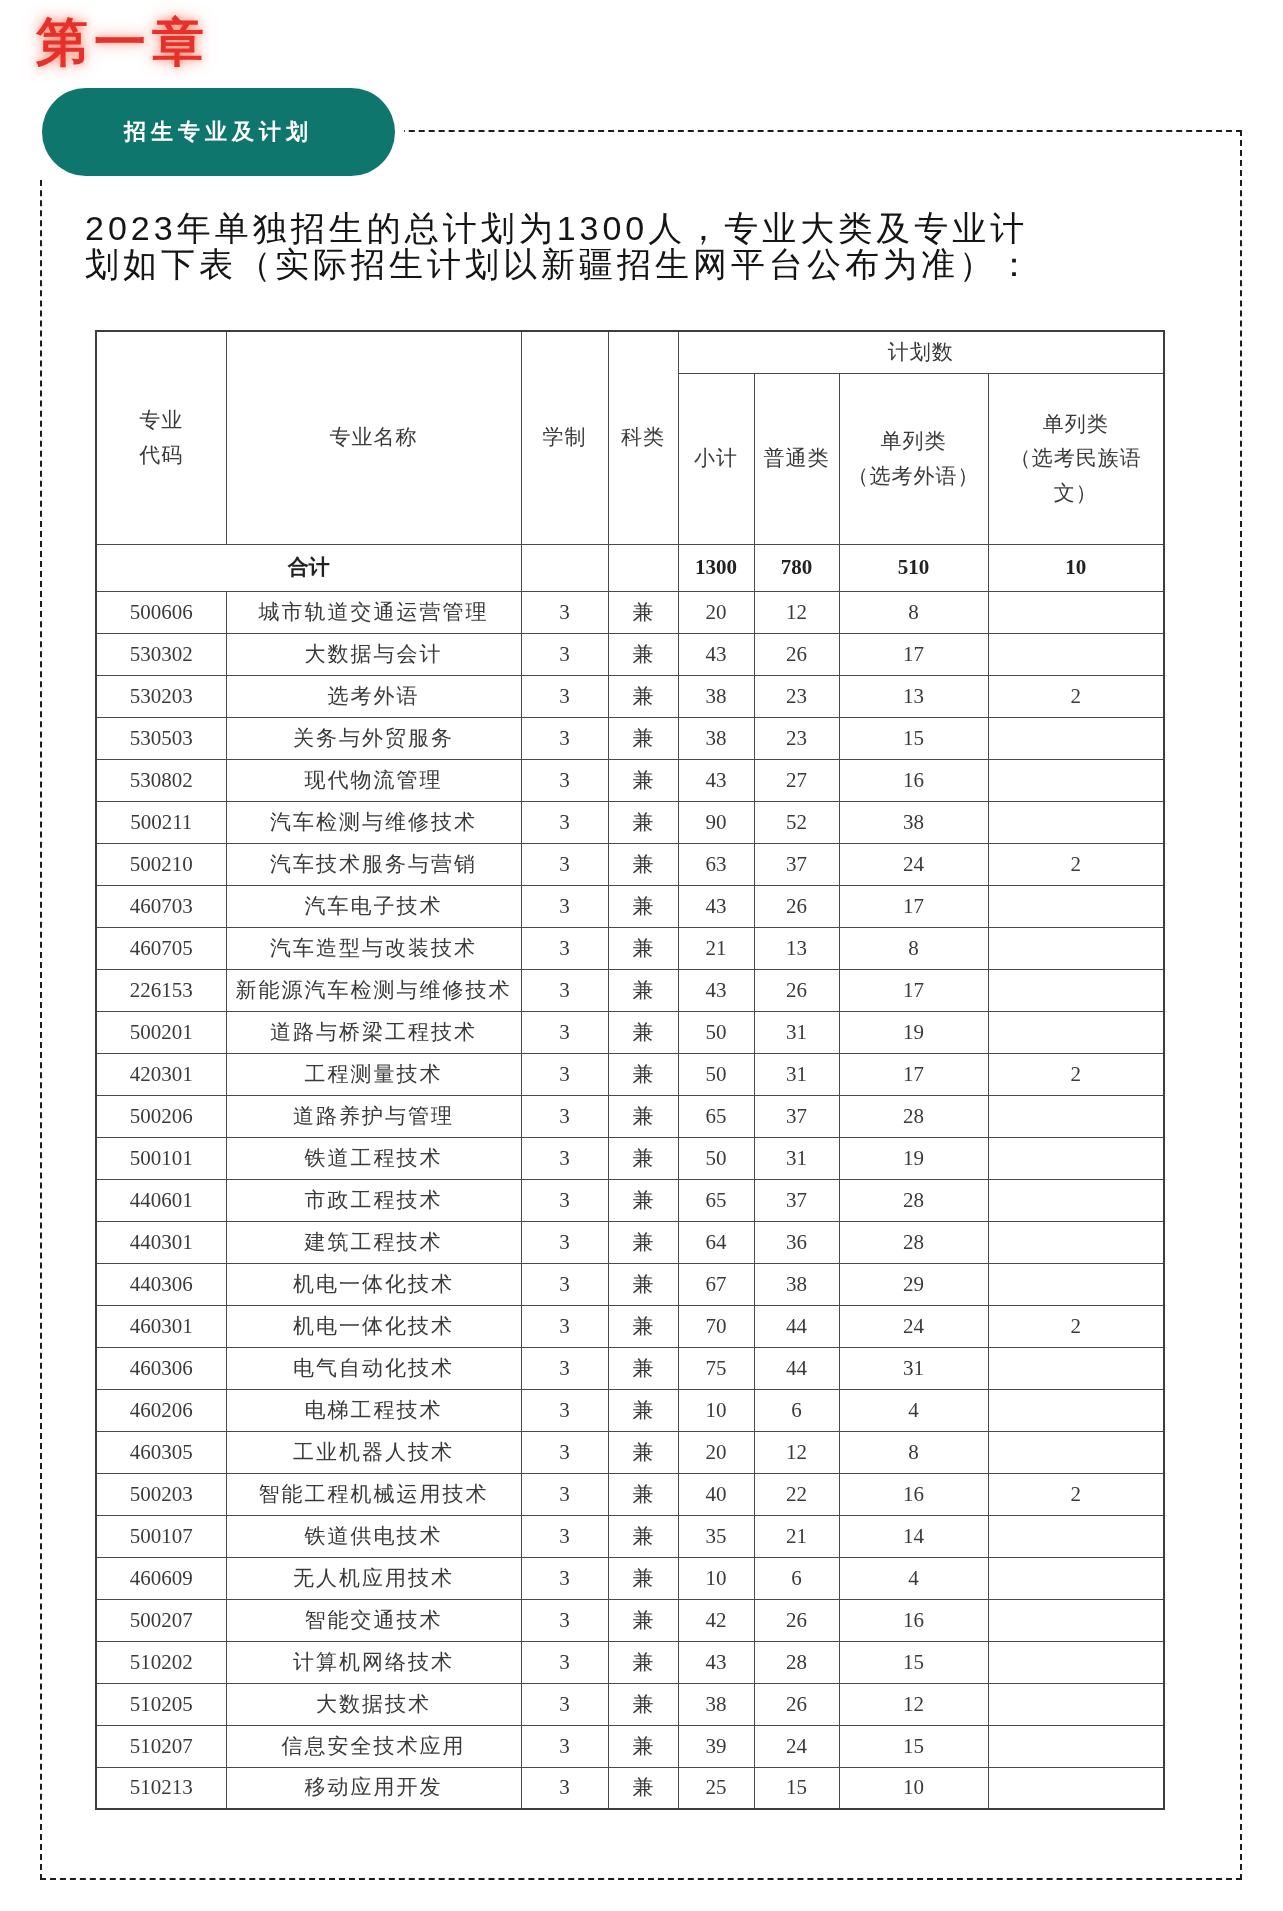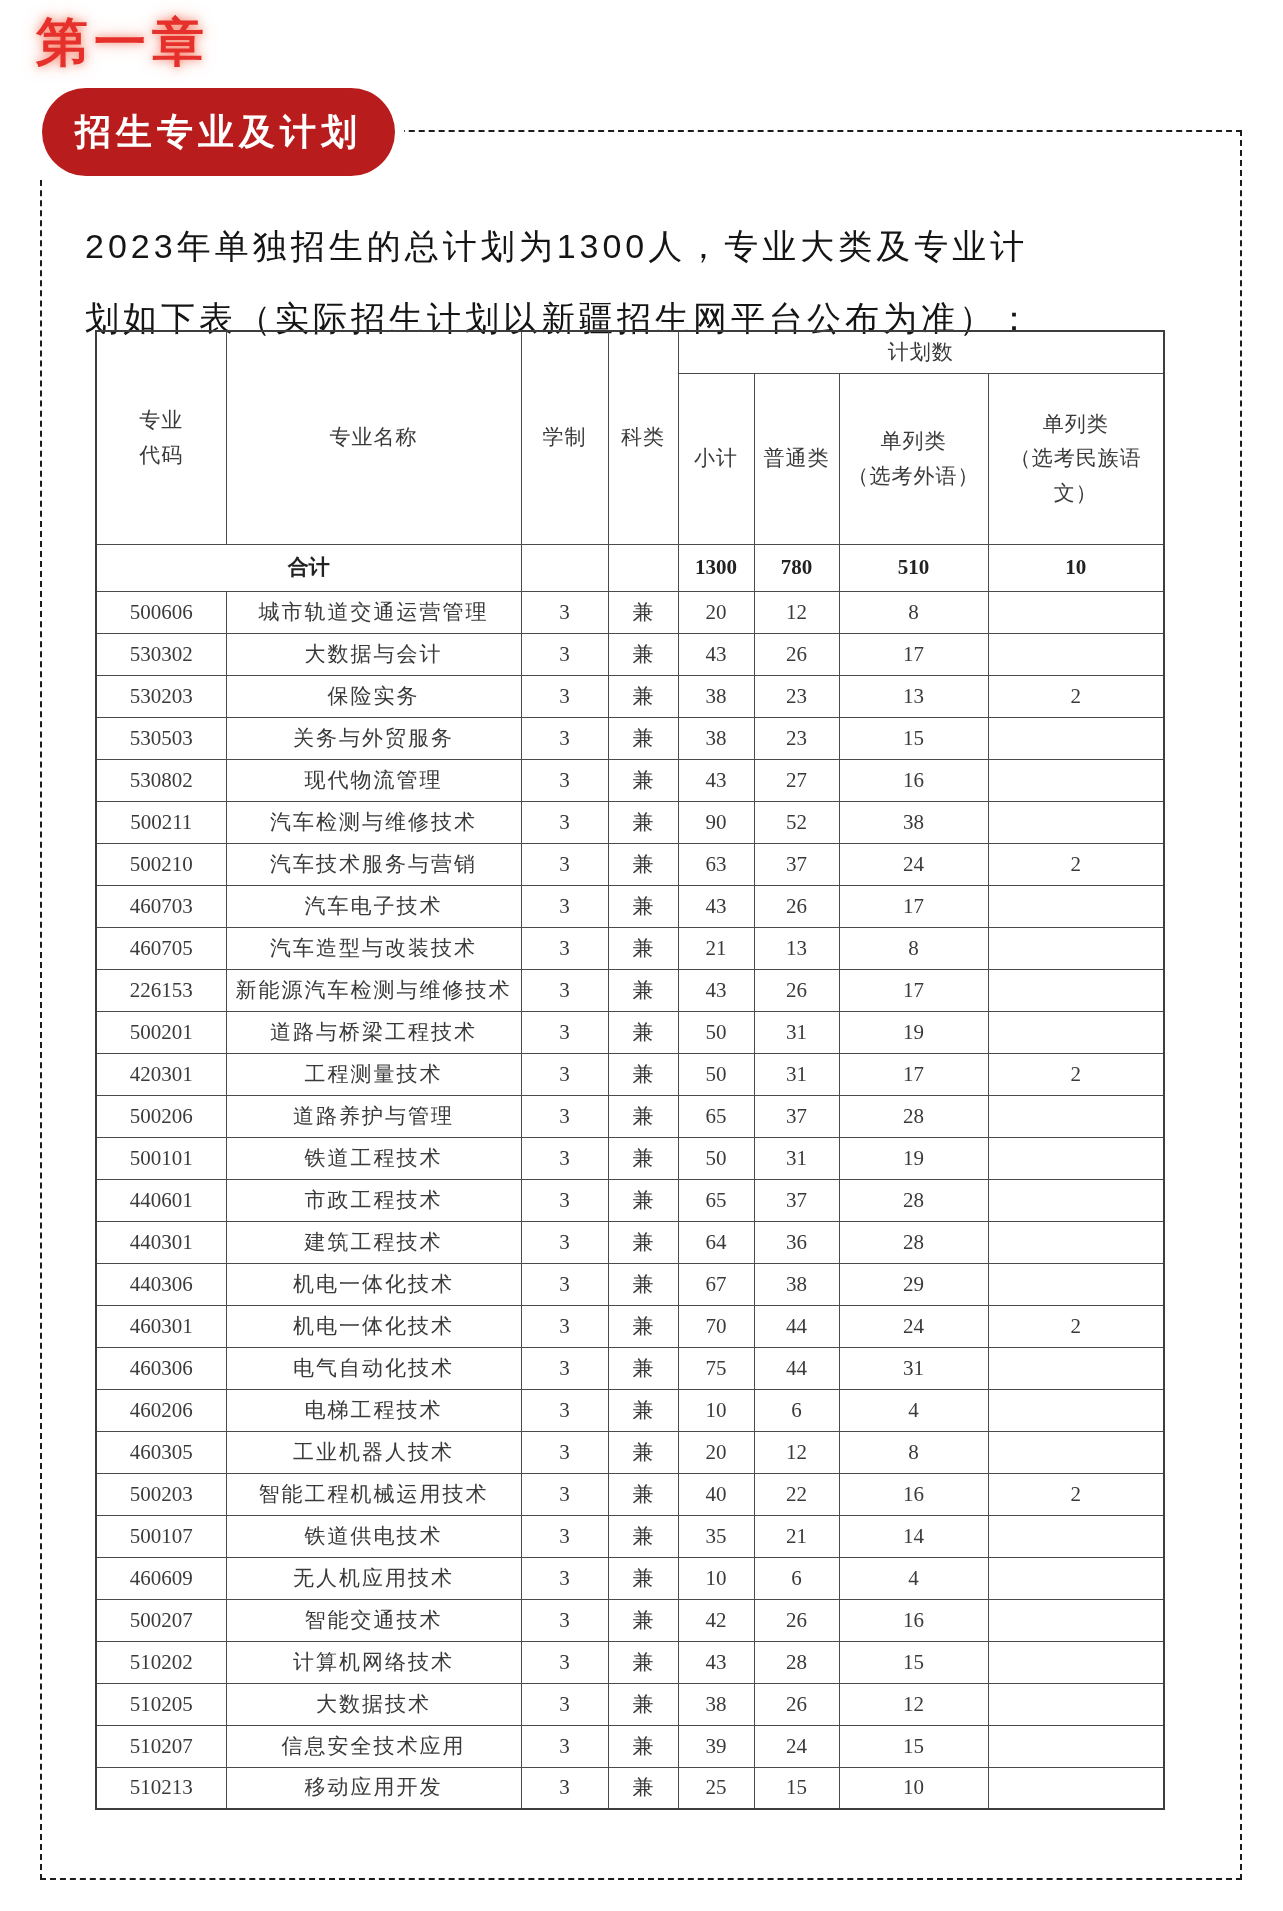--- a/index.html
+++ b/index.html
@@ -25,32 +25,32 @@
     z-index:1;
   }
   .badge-mask{
     position:absolute;left:34px;top:82px;
     width:370px;height:98px;
     background:#ffffff;z-index:2;
   }
   .badge{
     position:absolute;left:42px;top:88px;
     width:353px;height:88px;
-    background:#b91c1c;
+    background:#0f766e;
     border-radius:44px;
     color:#ffffff;
-    font-size:36px;font-weight:bold;
+    font-size:22px;font-weight:bold;
     letter-spacing:5px;
     display:flex;align-items:center;justify-content:center;
     z-index:3;
   }
   .intro{
     position:absolute;left:85px;top:210px;
     width:1110px;
-    font-size:34px;line-height:72px;
+    font-size:34px;line-height:36px;
     letter-spacing:4px;
     color:#151515;
     font-weight:500;
     white-space:pre-line;
     text-align:justify;
     z-index:2;
   }
   table.plan{
     position:absolute;left:95px;top:330px;
     width:1068px;
@@ -146,21 +146,21 @@
           <td class="name-cell">大数据与会计</td>
           <td>3</td>
           <td>兼</td>
           <td>43</td>
           <td>26</td>
           <td>17</td>
           <td></td>
         </tr>
         <tr class="data-row">
           <td>530203</td>
-          <td class="name-cell">保险实务</td>
+          <td class="name-cell">选考外语</td>
           <td>3</td>
           <td>兼</td>
           <td>38</td>
           <td>23</td>
           <td>13</td>
           <td>2</td>
         </tr>
         <tr class="data-row">
           <td>530503</td>
           <td class="name-cell">关务与外贸服务</td>

